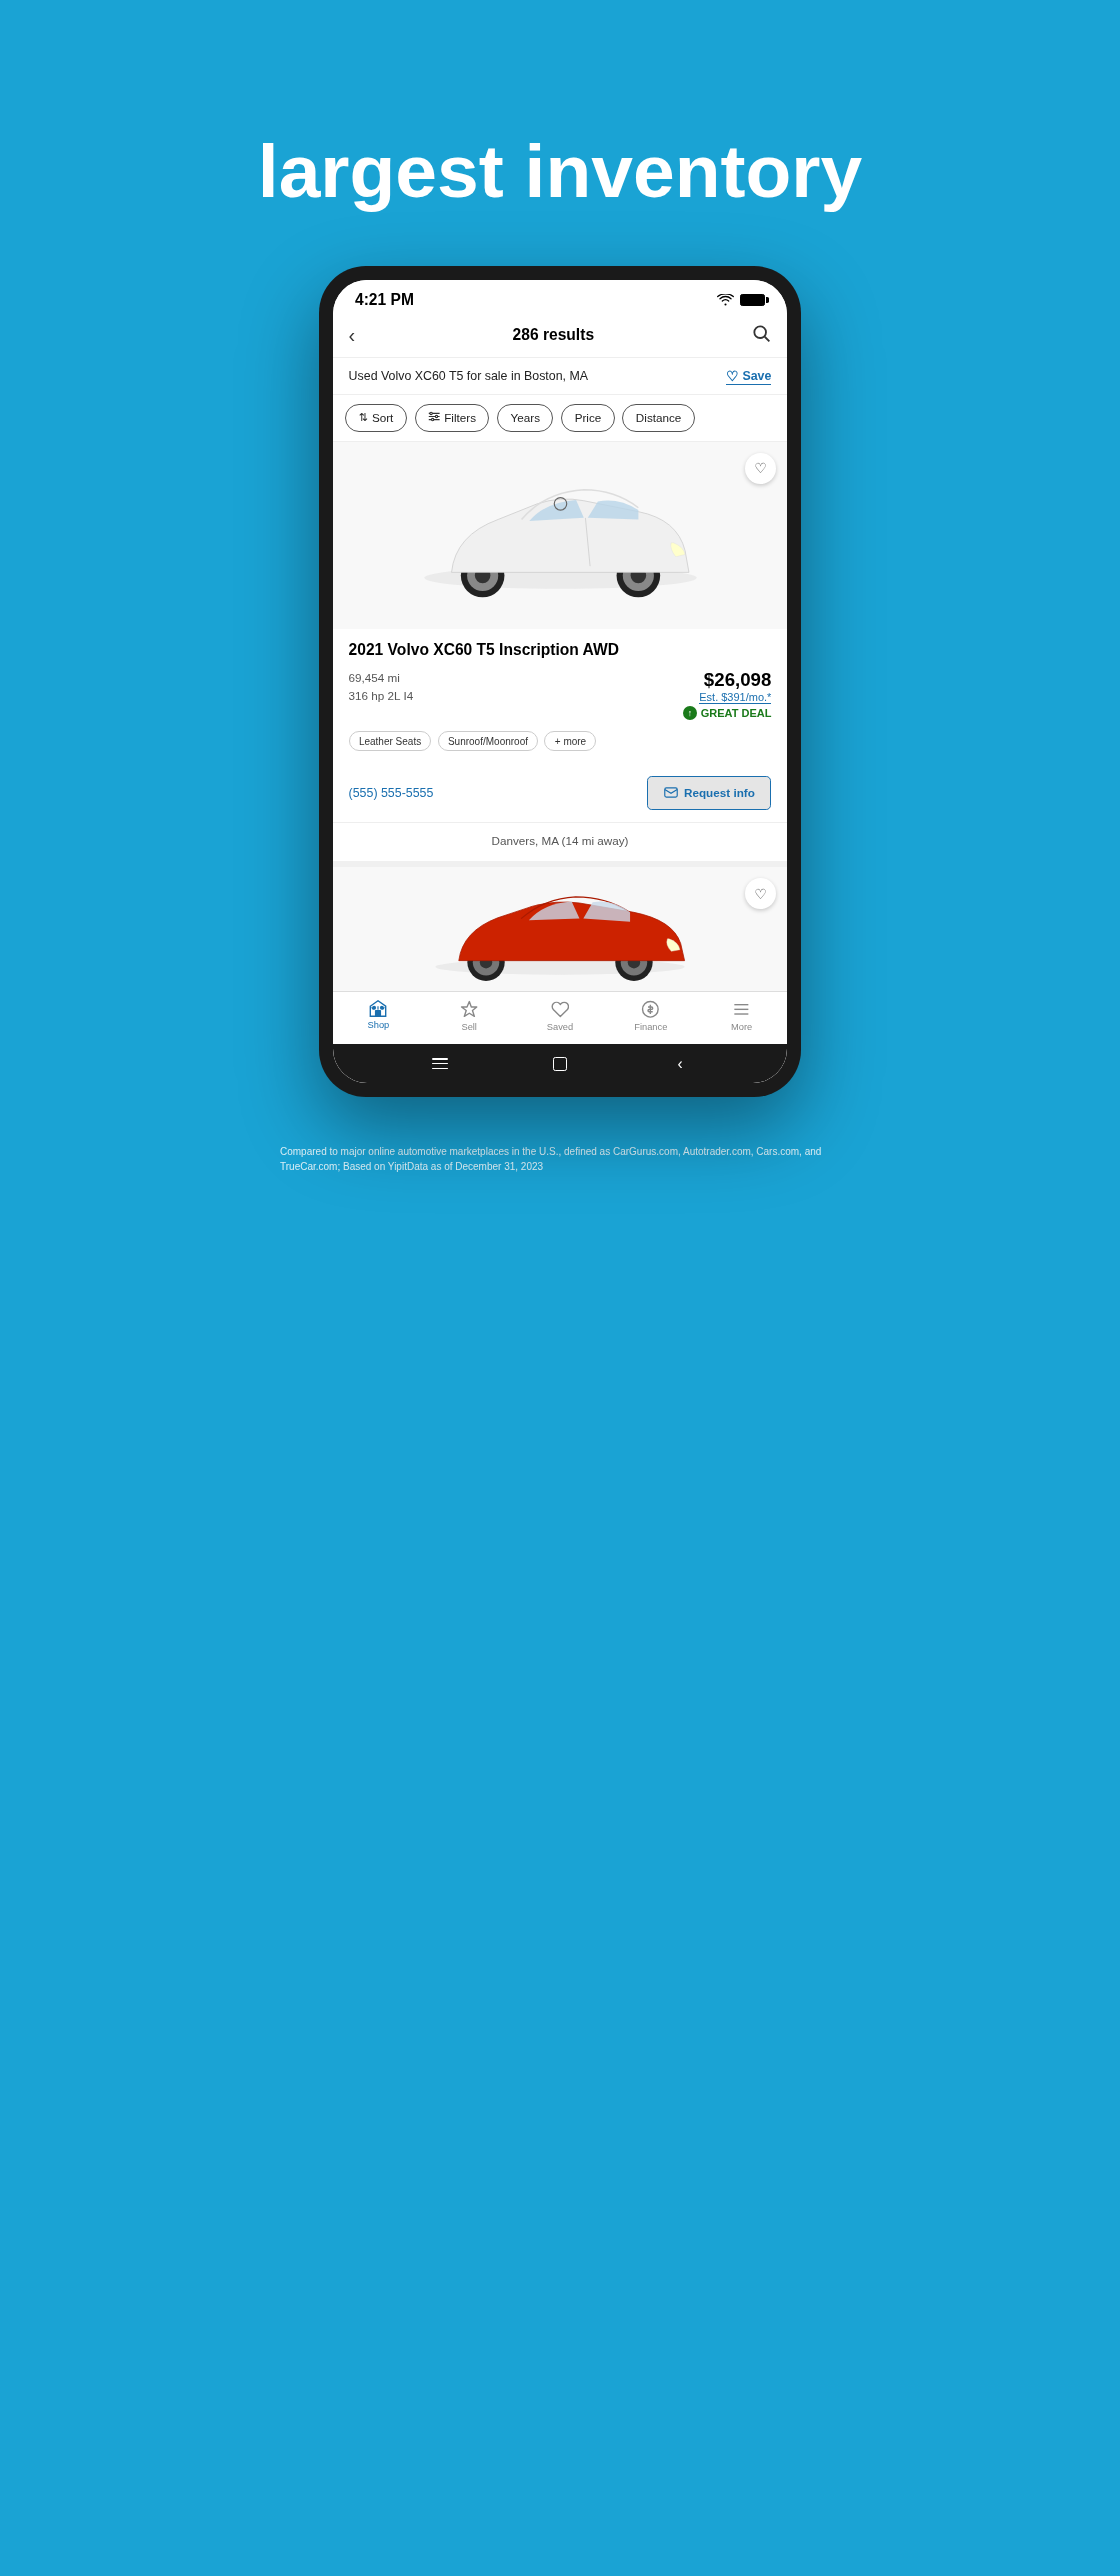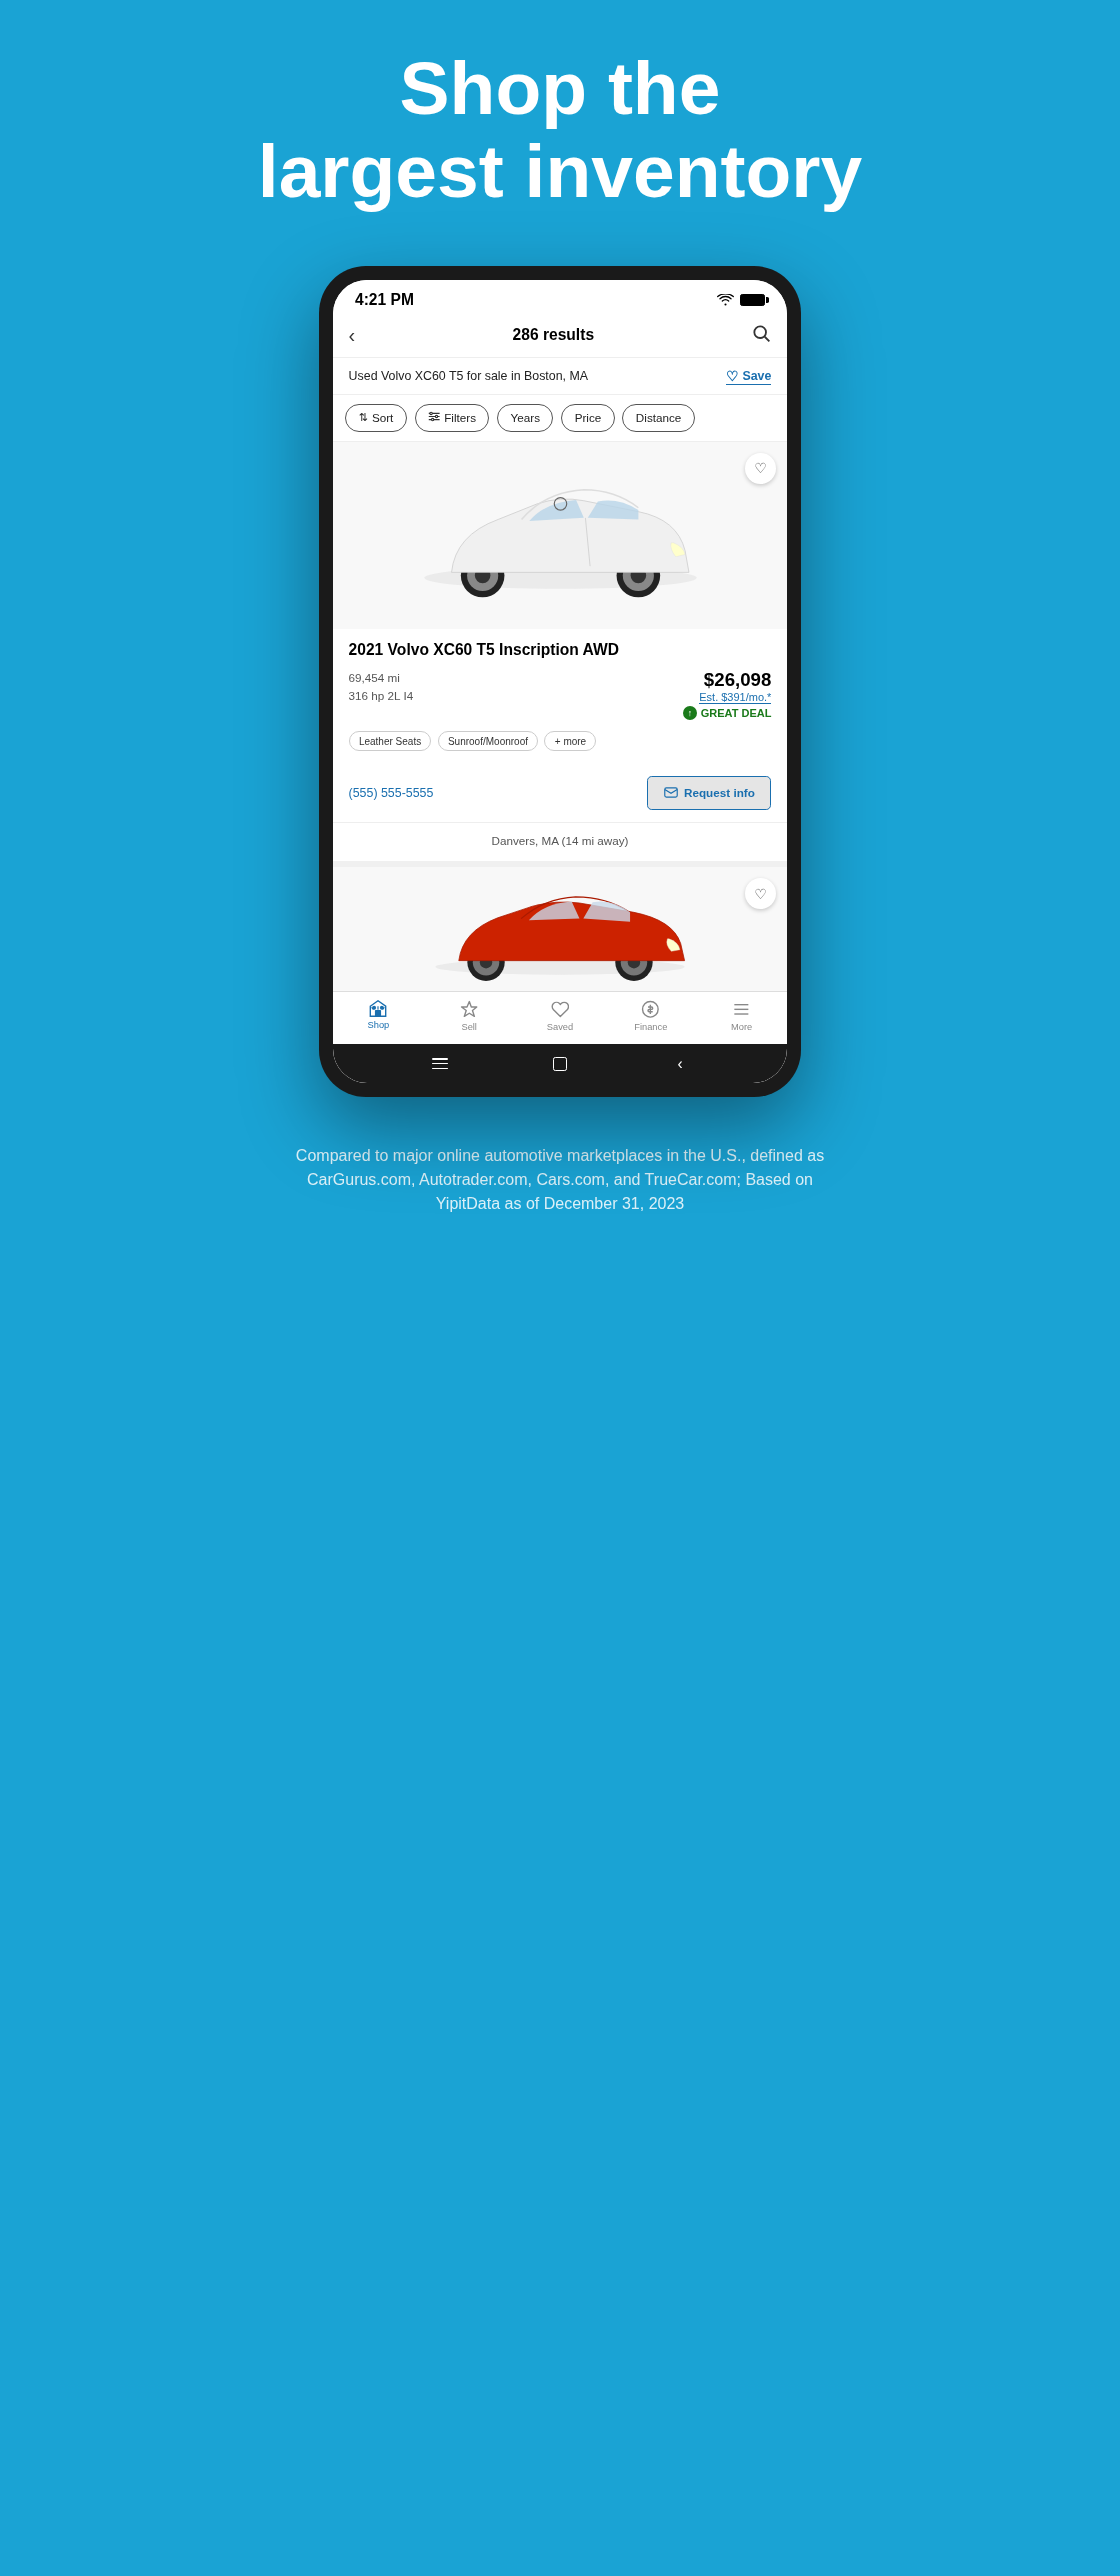--- a/index.html
+++ b/index.html
@@ -380,33 +380,32 @@
       border-radius: 2.3px;
     }
     .gesture-chevron {
       font-size: 15.6px;
       color: white;
     }
 
     
     .footer-text {
       margin-top: 47px;
-      font-size: 16px;
+      font-size: 10px;
       color: rgba(255,255,255,0.85);
-      text-align: center;
       max-width: 560px;
       line-height: 1.5;
       padding-bottom: 47px;
     }
   </style>
 </head>
 <body>
 
 <div class="hero-title">
-  <span>Shop the</span><br>
+  <br>
   <span>largest inventory</span>
 </div>
 
 <div class="phone-frame">
   <div class="phone-inner">
 
     <div class="status-bar">
       <span class="status-time">4:21 PM</span>
       <div class="status-icons">
         <svg class="wifi-icon" viewBox="0 0 24 16" fill="none">

